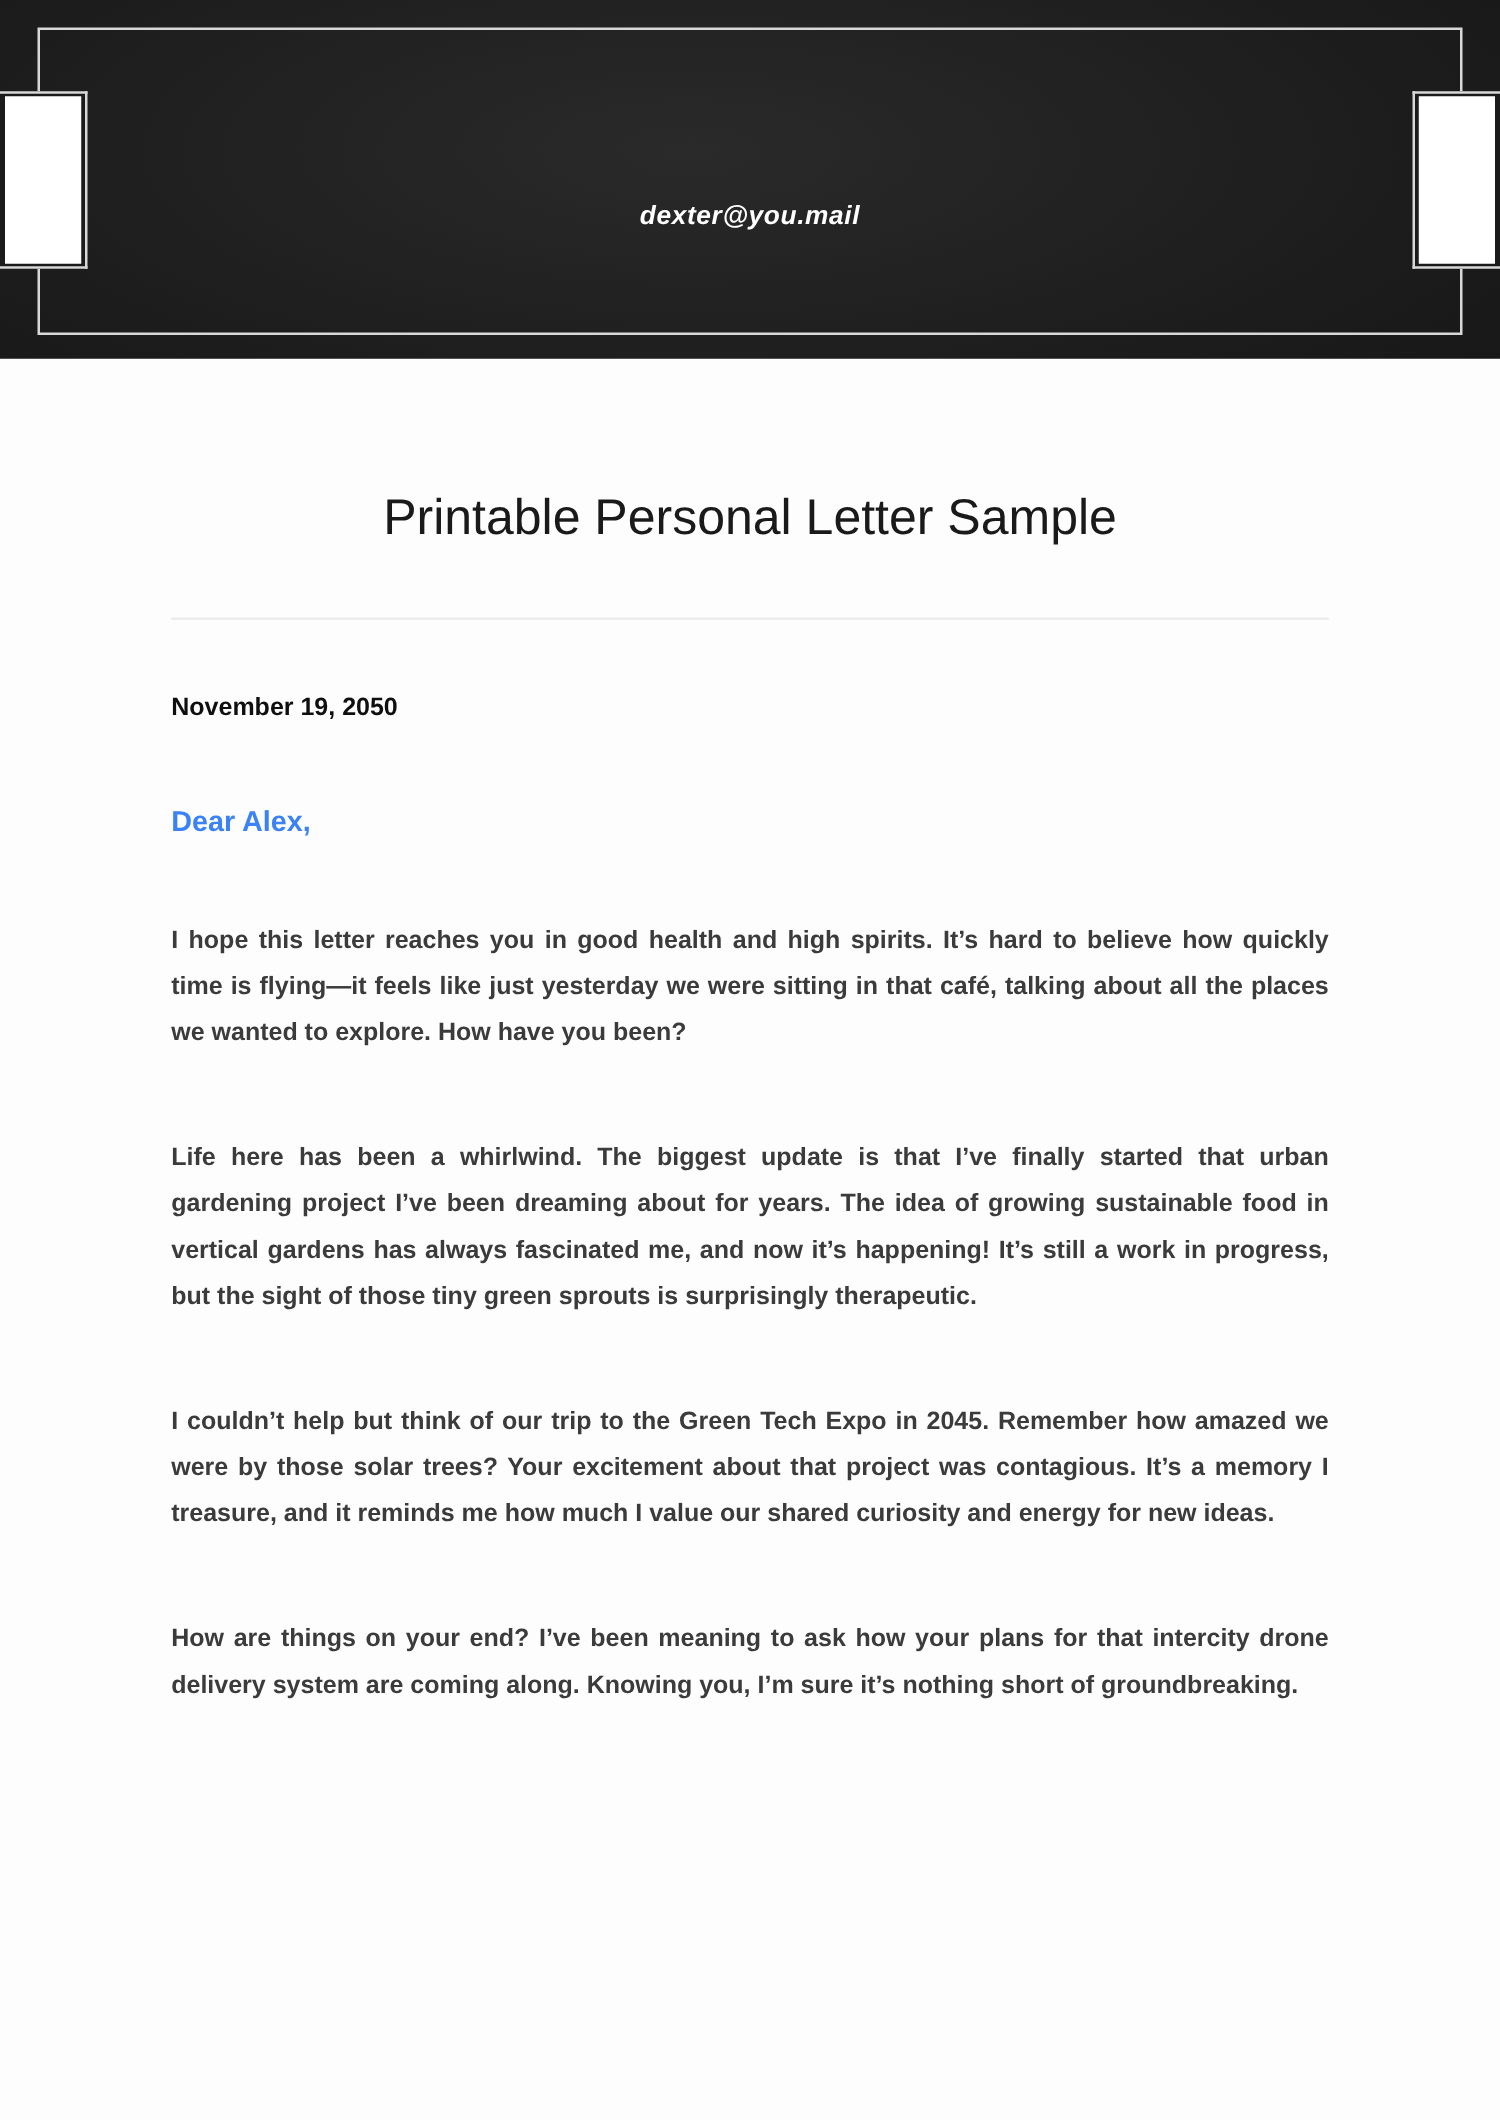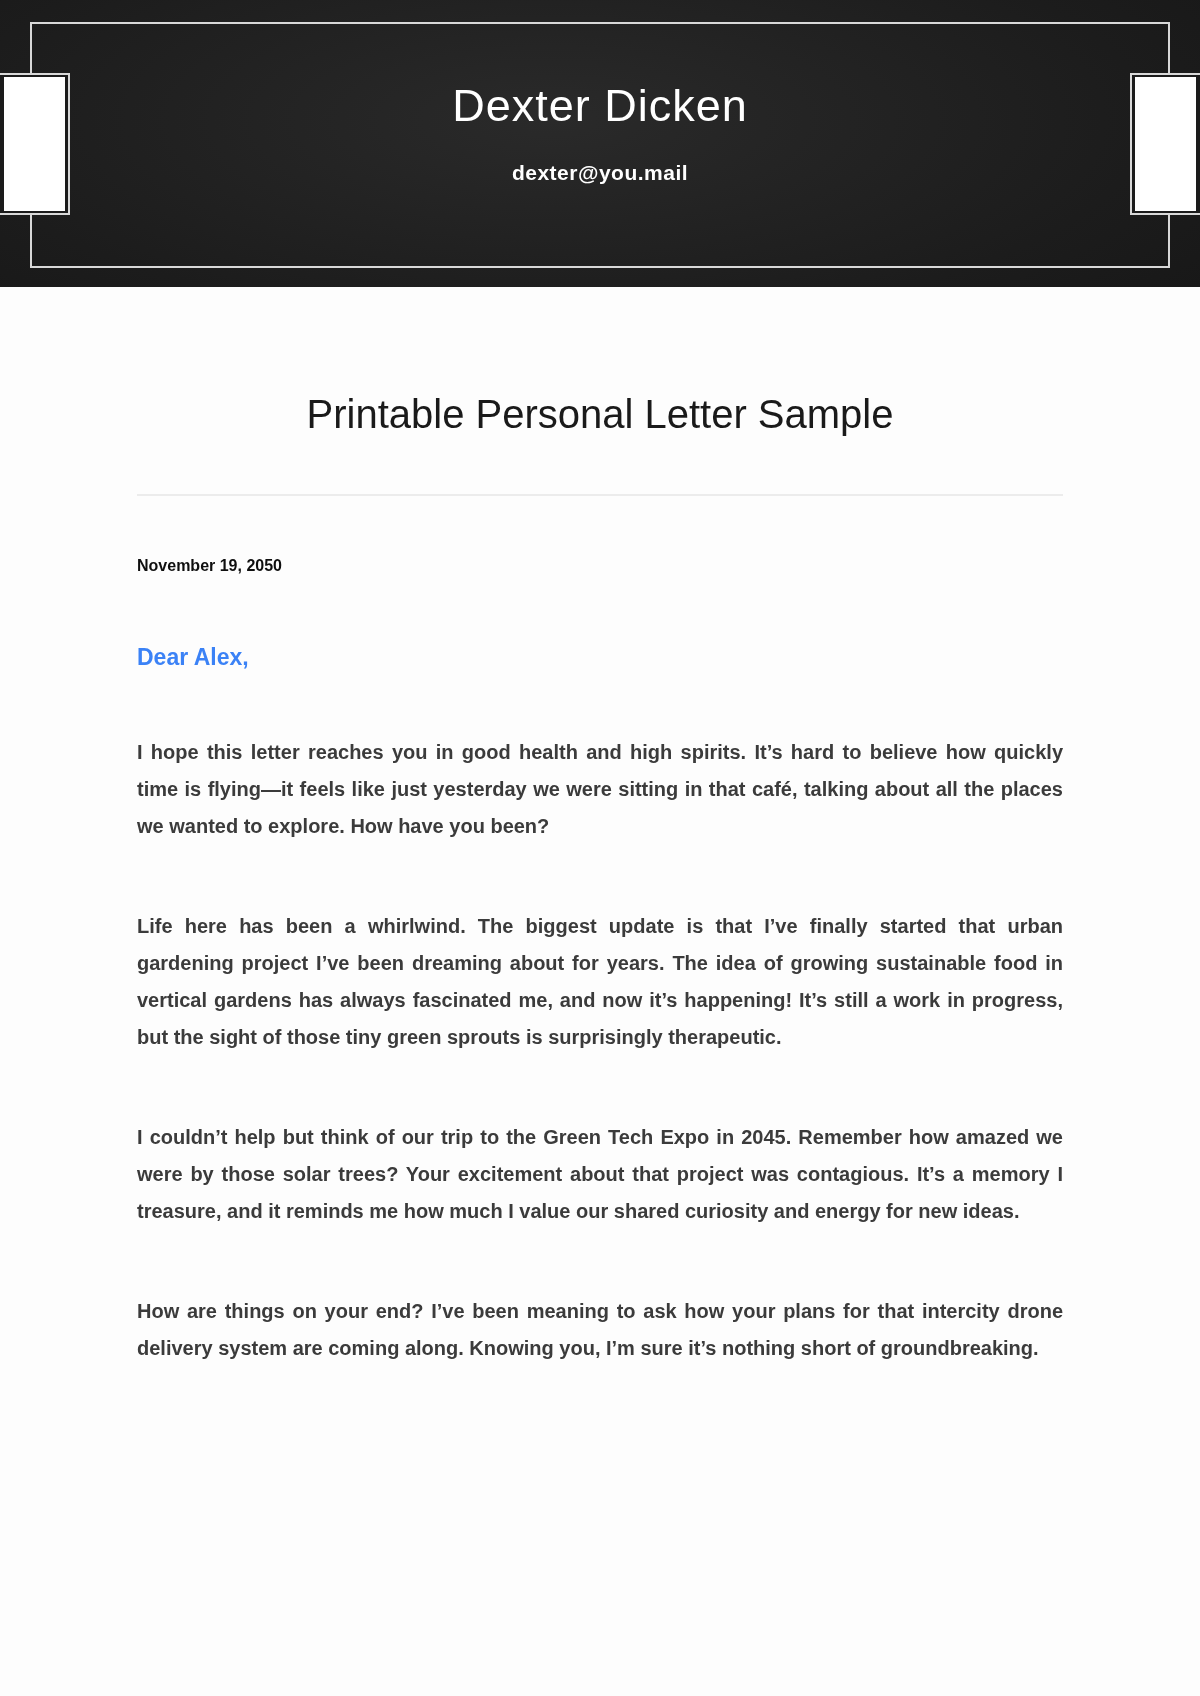--- a/index.html
+++ b/index.html
@@ -58,41 +58,42 @@
     color: #ffffff;
   }
   .banner-email {
     position: absolute;
     top: 161px; left: 0; width: 100%;
     text-align: center;
     font-size: 21px;
     font-weight: 700;
     letter-spacing: 0.5px;
     color: #ffffff;
+    font-style: italic;
   }
 
   
   .content { padding: 0 137px; }
 
   .doc-title {
     margin-top: 103px;
     text-align: center;
     font-size: 40px;
     line-height: 48px;
     font-weight: 400;
     color: #1a1a1a;
   }
   .divider {
     height: 2px;
     background: #ececec;
     margin-top: 56px;
   }
   .date {
     margin-top: 56px;
-    font-size: 16px;
+    font-size: 20px;
     line-height: 28px;
     font-weight: 700;
     color: #0f0f0f;
   }
   .salutation {
     margin-top: 63px;
     font-size: 23px;
     line-height: 28px;
     font-weight: 700;
     color: #3b82f6;
@@ -113,21 +114,20 @@
 <div class="page">
 
   <div class="banner">
     <div class="banner-frame"></div>
     <div class="side-notch left">
       <div class="side-tab"></div>
     </div>
     <div class="side-notch right">
       <div class="side-tab"></div>
     </div>
-    <div class="banner-name">Dexter Dicken</div>
     <div class="banner-email">dexter@you.mail</div>
   </div>
 
   <div class="content">
     <h1 class="doc-title">Printable Personal Letter Sample</h1>
 
     <div class="divider"></div>
 
     <div class="date">November 19, 2050</div>
 

